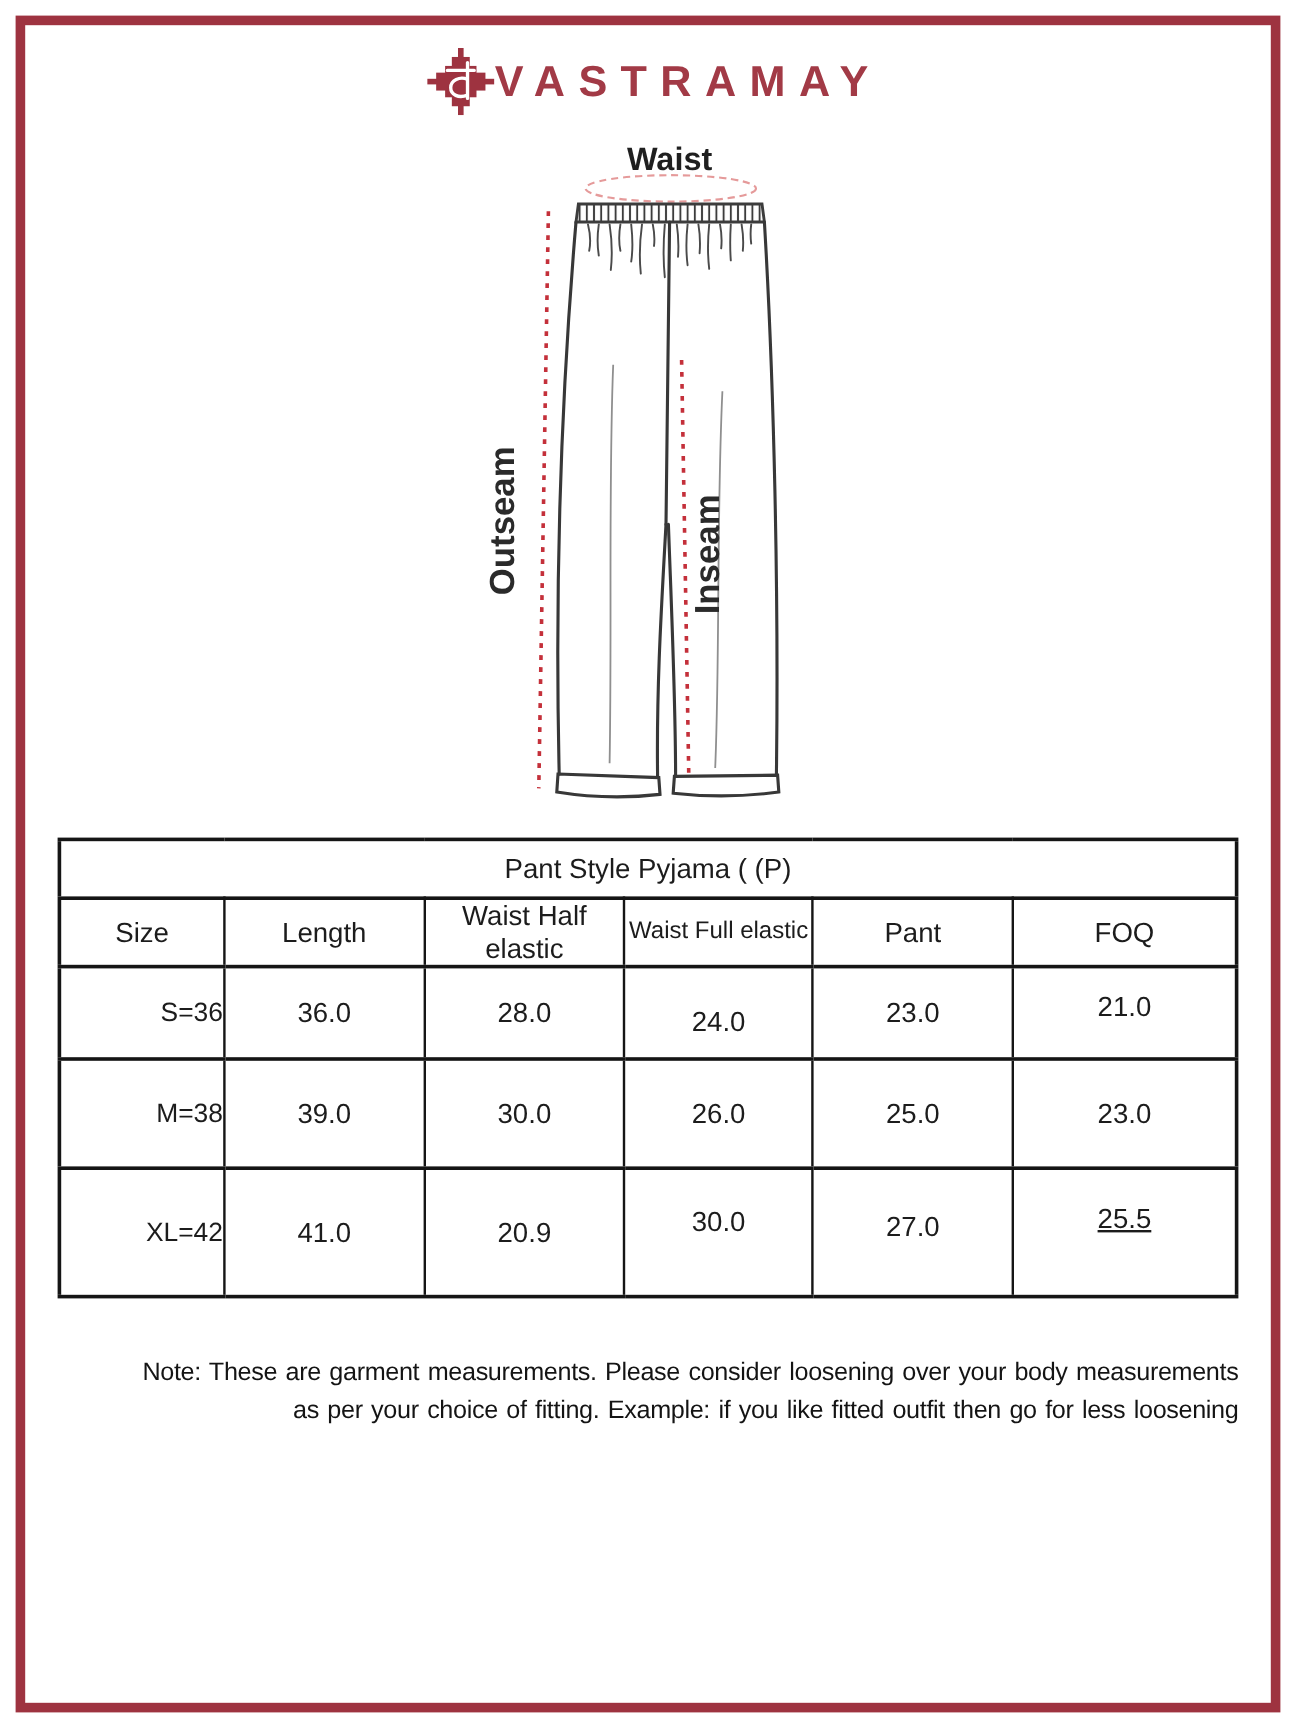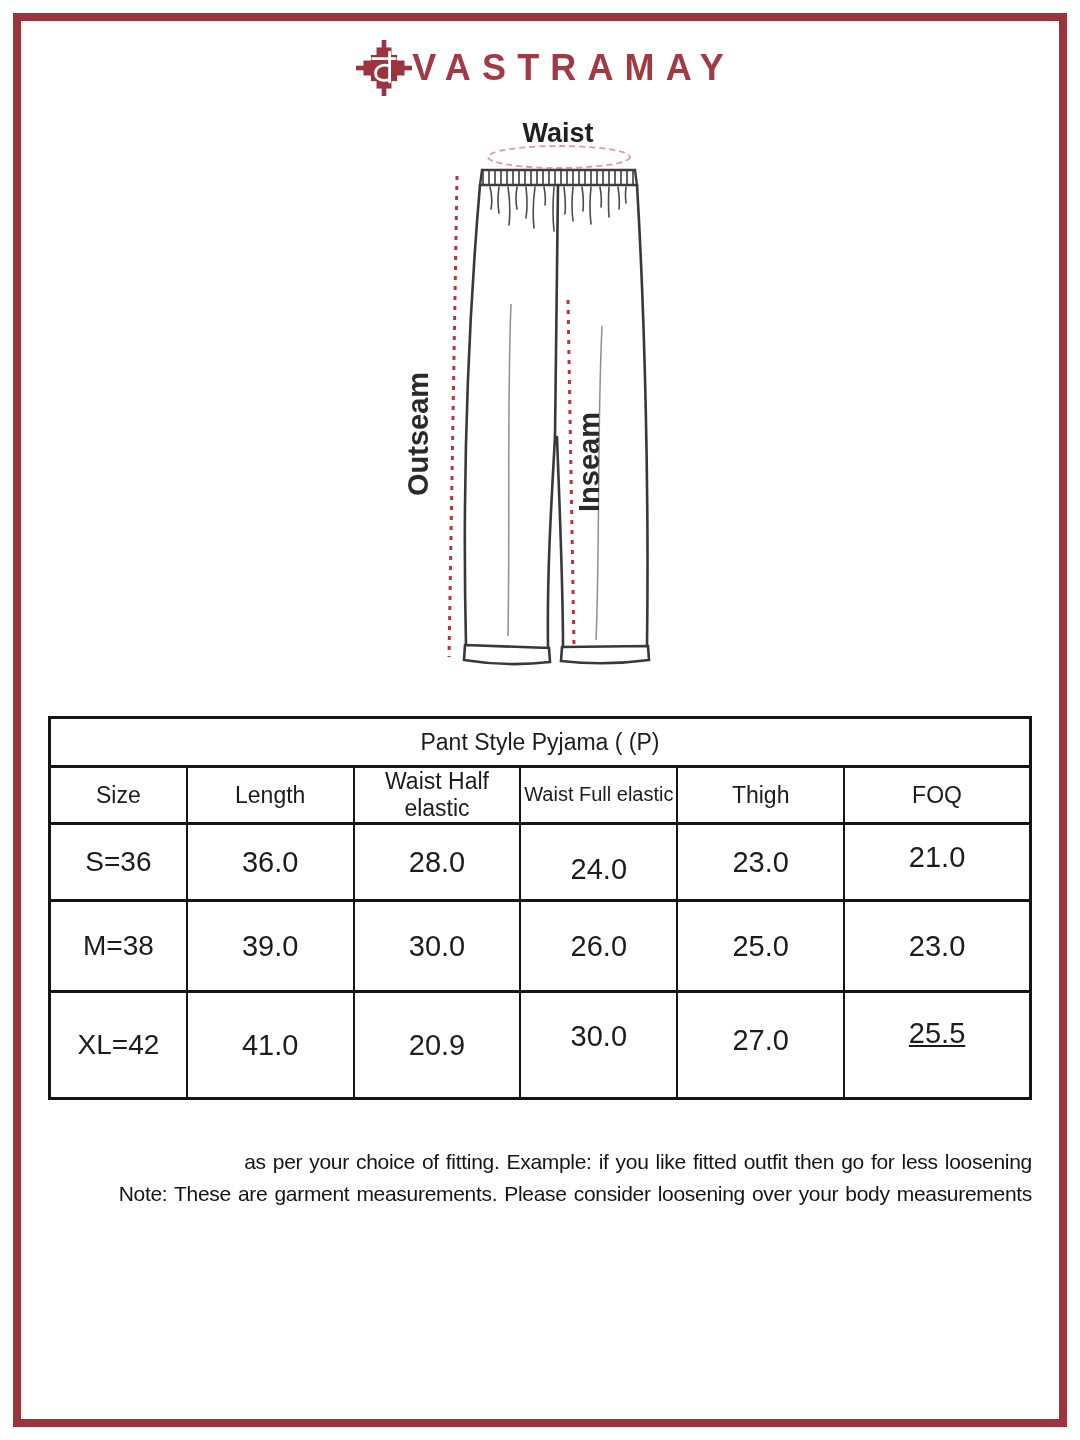--- a/index.html
+++ b/index.html
@@ -16,34 +16,34 @@
   .wordmark{
     font-size:36px;font-weight:600;color:#a23a46;letter-spacing:0.31em;
     margin-right:-0.31em;line-height:1;
   }
   
   .pants-svg{display:block;margin:8px auto 0;transform:translateX(12px);}
   .pants-svg text{font-family:"Liberation Sans", sans-serif;}
   
   table.size-chart{
     border-collapse:collapse;table-layout:fixed;
-    width:calc(100% - 54px);margin:50px 27px 0;
+    width:calc(100% - 54px);margin:32px 27px 0;
     border:3px solid #151515;text-align:center;color:#1c1c1c;
   }
   table.size-chart td, table.size-chart th{
     border-left:2px solid #151515;border-right:2px solid #151515;
     border-top:3px solid #151515;border-bottom:3px solid #151515;
     font-weight:400;padding:0;vertical-align:middle;
   }
   tr.title-row td{height:46px;font-size:23px;}
   tr.unit-row td{height:46px;font-size:29px;}
   tr.header-row th{height:54px;font-size:23px;line-height:1.18;}
   tr.header-row th.small{font-size:20px;}
-  tr.data-row td{font-size:29px;}
-  tr.data-row td.size-cell{font-size:28px;}
+  tr.data-row td{font-size:23px;}
+  tr.data-row td.size-cell{font-size:22px;text-align:right;}
   tr.r1 td{height:74px;} tr.r2 td{height:88px;} tr.r3 td{height:94px;} tr.r4 td{height:104px;}
   td span{position:relative;display:inline-block;}
   tr.r1 td:nth-child(4) span{top:7px;}
   tr.r1 td:nth-child(6) span{top:-5px;}
   tr.r3 td:nth-child(2) span{top:3px;}
   tr.r3 td:nth-child(3) span{top:-6px;}
   tr.r3 td:nth-child(4) span{top:-4px;}
   tr.r4 td:nth-child(4) span{top:-9px;}
   tr.r4 td:nth-child(5) span{top:-5px;}
   tr.r4 td:nth-child(6) span{top:-12px;text-decoration:underline;}
@@ -125,21 +125,21 @@
     </colgroup>
     <tbody>
       <tr class="title-row">
         <td colspan="6">Pant Style Pyjama ( (P)</td>
       </tr>
       <tr class="header-row">
         <th>Size</th>
         <th>Length</th>
         <th>Waist Half elastic</th>
         <th class="small">Waist Full elastic</th>
-        <th>Thigh</th>
+        <th>Pant</th>
         <th>FOQ</th>
       </tr>
       <tr class="data-row r1">
         <td class="size-cell">S=36</td>
         <td><span>36.0</span></td>
         <td><span>28.0</span></td>
         <td><span>24.0</span></td>
         <td><span>23.0</span></td>
         <td><span>21.0</span></td>
       </tr>
@@ -156,17 +156,17 @@
         <td><span>41.0</span></td>
         <td><span>20.9</span></td>
         <td><span>30.0</span></td>
         <td><span>27.0</span></td>
         <td><span>25.5</span></td>
       </tr>
     </tbody>
   </table>
 
   <div class="note">
+    <div>Note: These are garment measurements. Please consider loosening over your body measurements</div>
     <div>as per your choice of fitting. Example: if you like fitted outfit then go for less loosening</div>
-    <div>Note: These are garment measurements. Please consider loosening over your body measurements</div>
   </div>
 
 </div>
 
 </body></html>

